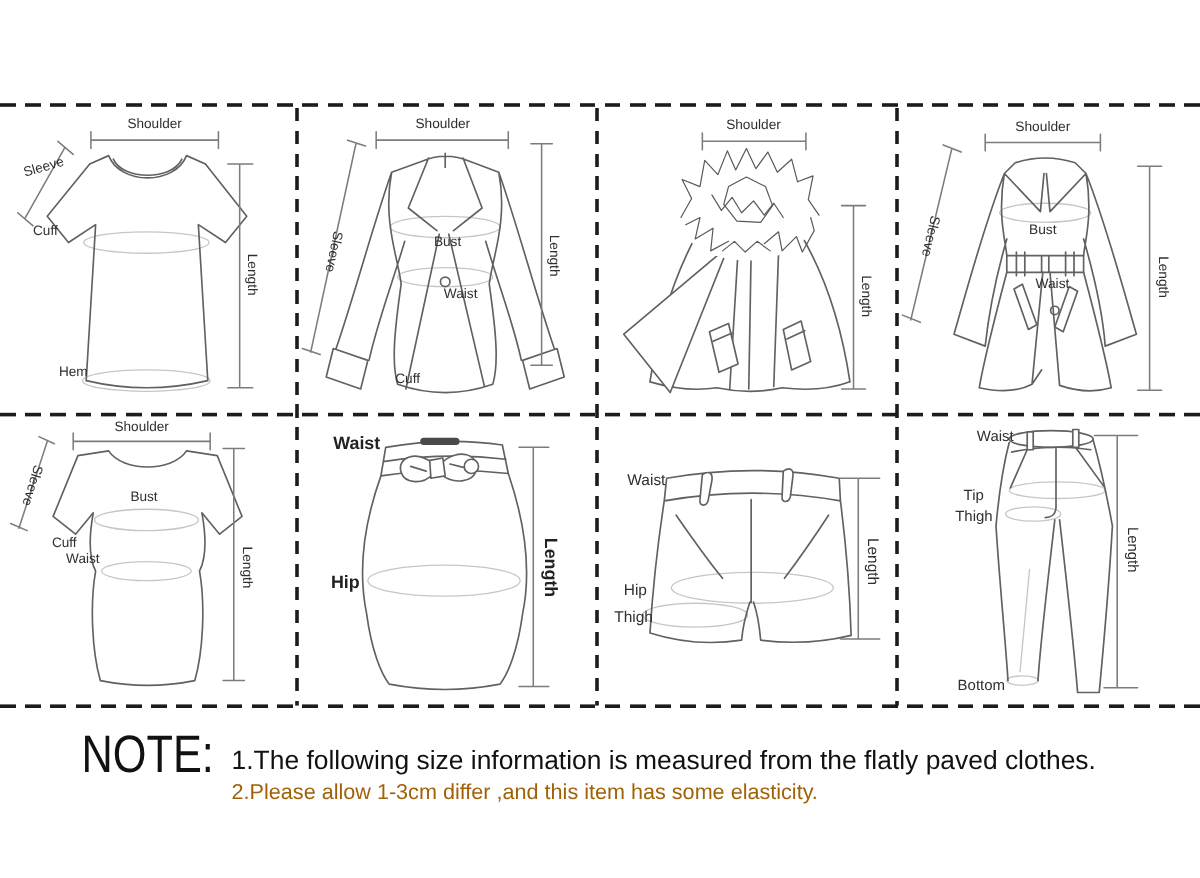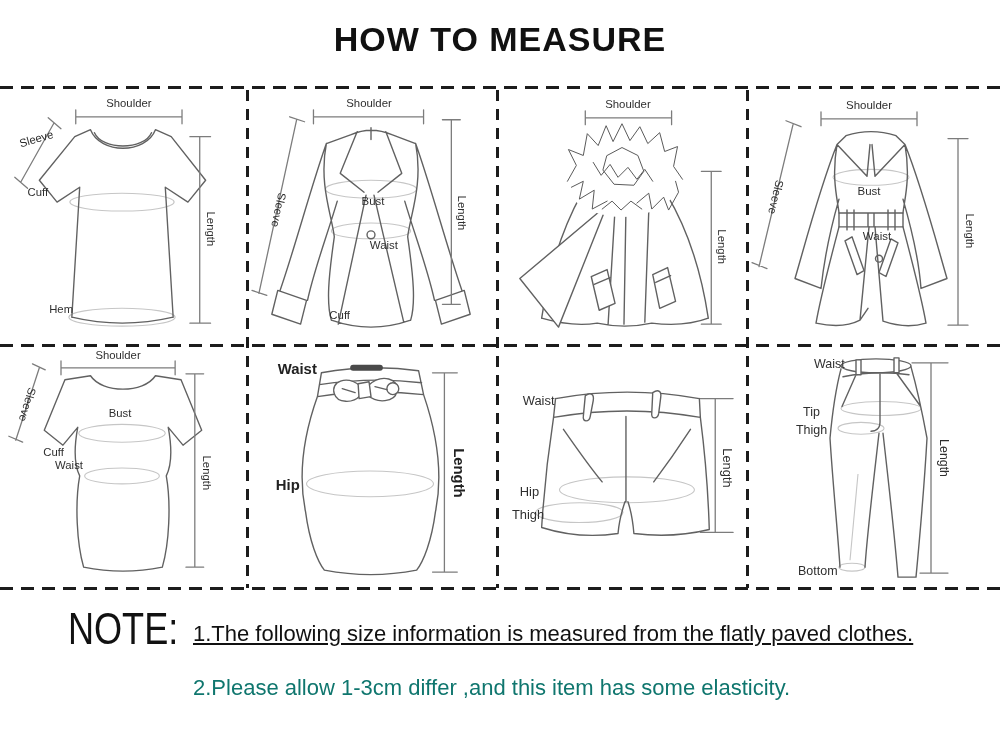--- a/index.html
+++ b/index.html
@@ -30,29 +30,28 @@
   .fur{fill:none;stroke:#585858;stroke-width:1;stroke-linejoin:round;stroke-linecap:round;}
   svg text{font-family:"Liberation Sans",sans-serif;fill:#2f2f2f;font-size:11.5px;}
   .panel-skirt text{font-size:15px;font-weight:700;fill:#222;}
   .panel-shorts text{font-size:13px;}
   .panel-pants text{font-size:12.5px;}
   
   .note-label{
     position:absolute;left:68px;top:604px;font-size:44px;color:#111;
     transform:scaleX(0.82);transform-origin:left top;white-space:nowrap;
   }
-  .note-line1{position:absolute;left:193px;top:621px;font-size:22px;color:#111;white-space:nowrap;text-decoration:underline;}
-  .note-line2{position:absolute;left:193px;top:675px;font-size:22px;color:#0f766e;white-space:nowrap;}
+  .note-line1{position:absolute;left:193px;top:621px;font-size:22px;color:#111;white-space:nowrap;}
+  .note-line2{position:absolute;left:193px;top:650px;font-size:18px;color:#a16207;white-space:nowrap;}
 </style>
 </head>
 <body>
 
 <div class="canvas">
 
-  <div class="title">HOW TO MEASURE</div>
 
   <div class="hdash" style="top:86px"></div>
   <div class="hdash" style="top:344px"></div>
   <div class="hdash" style="top:587px"></div>
   <div class="vdash" style="left:246px"></div>
   <div class="vdash" style="left:496px"></div>
   <div class="vdash" style="left:746px"></div>
 
   <div class="panel" style="left:0;top:90px;width:244px;height:252px">
     <svg viewBox="0 0 248 254" preserveAspectRatio="none">

